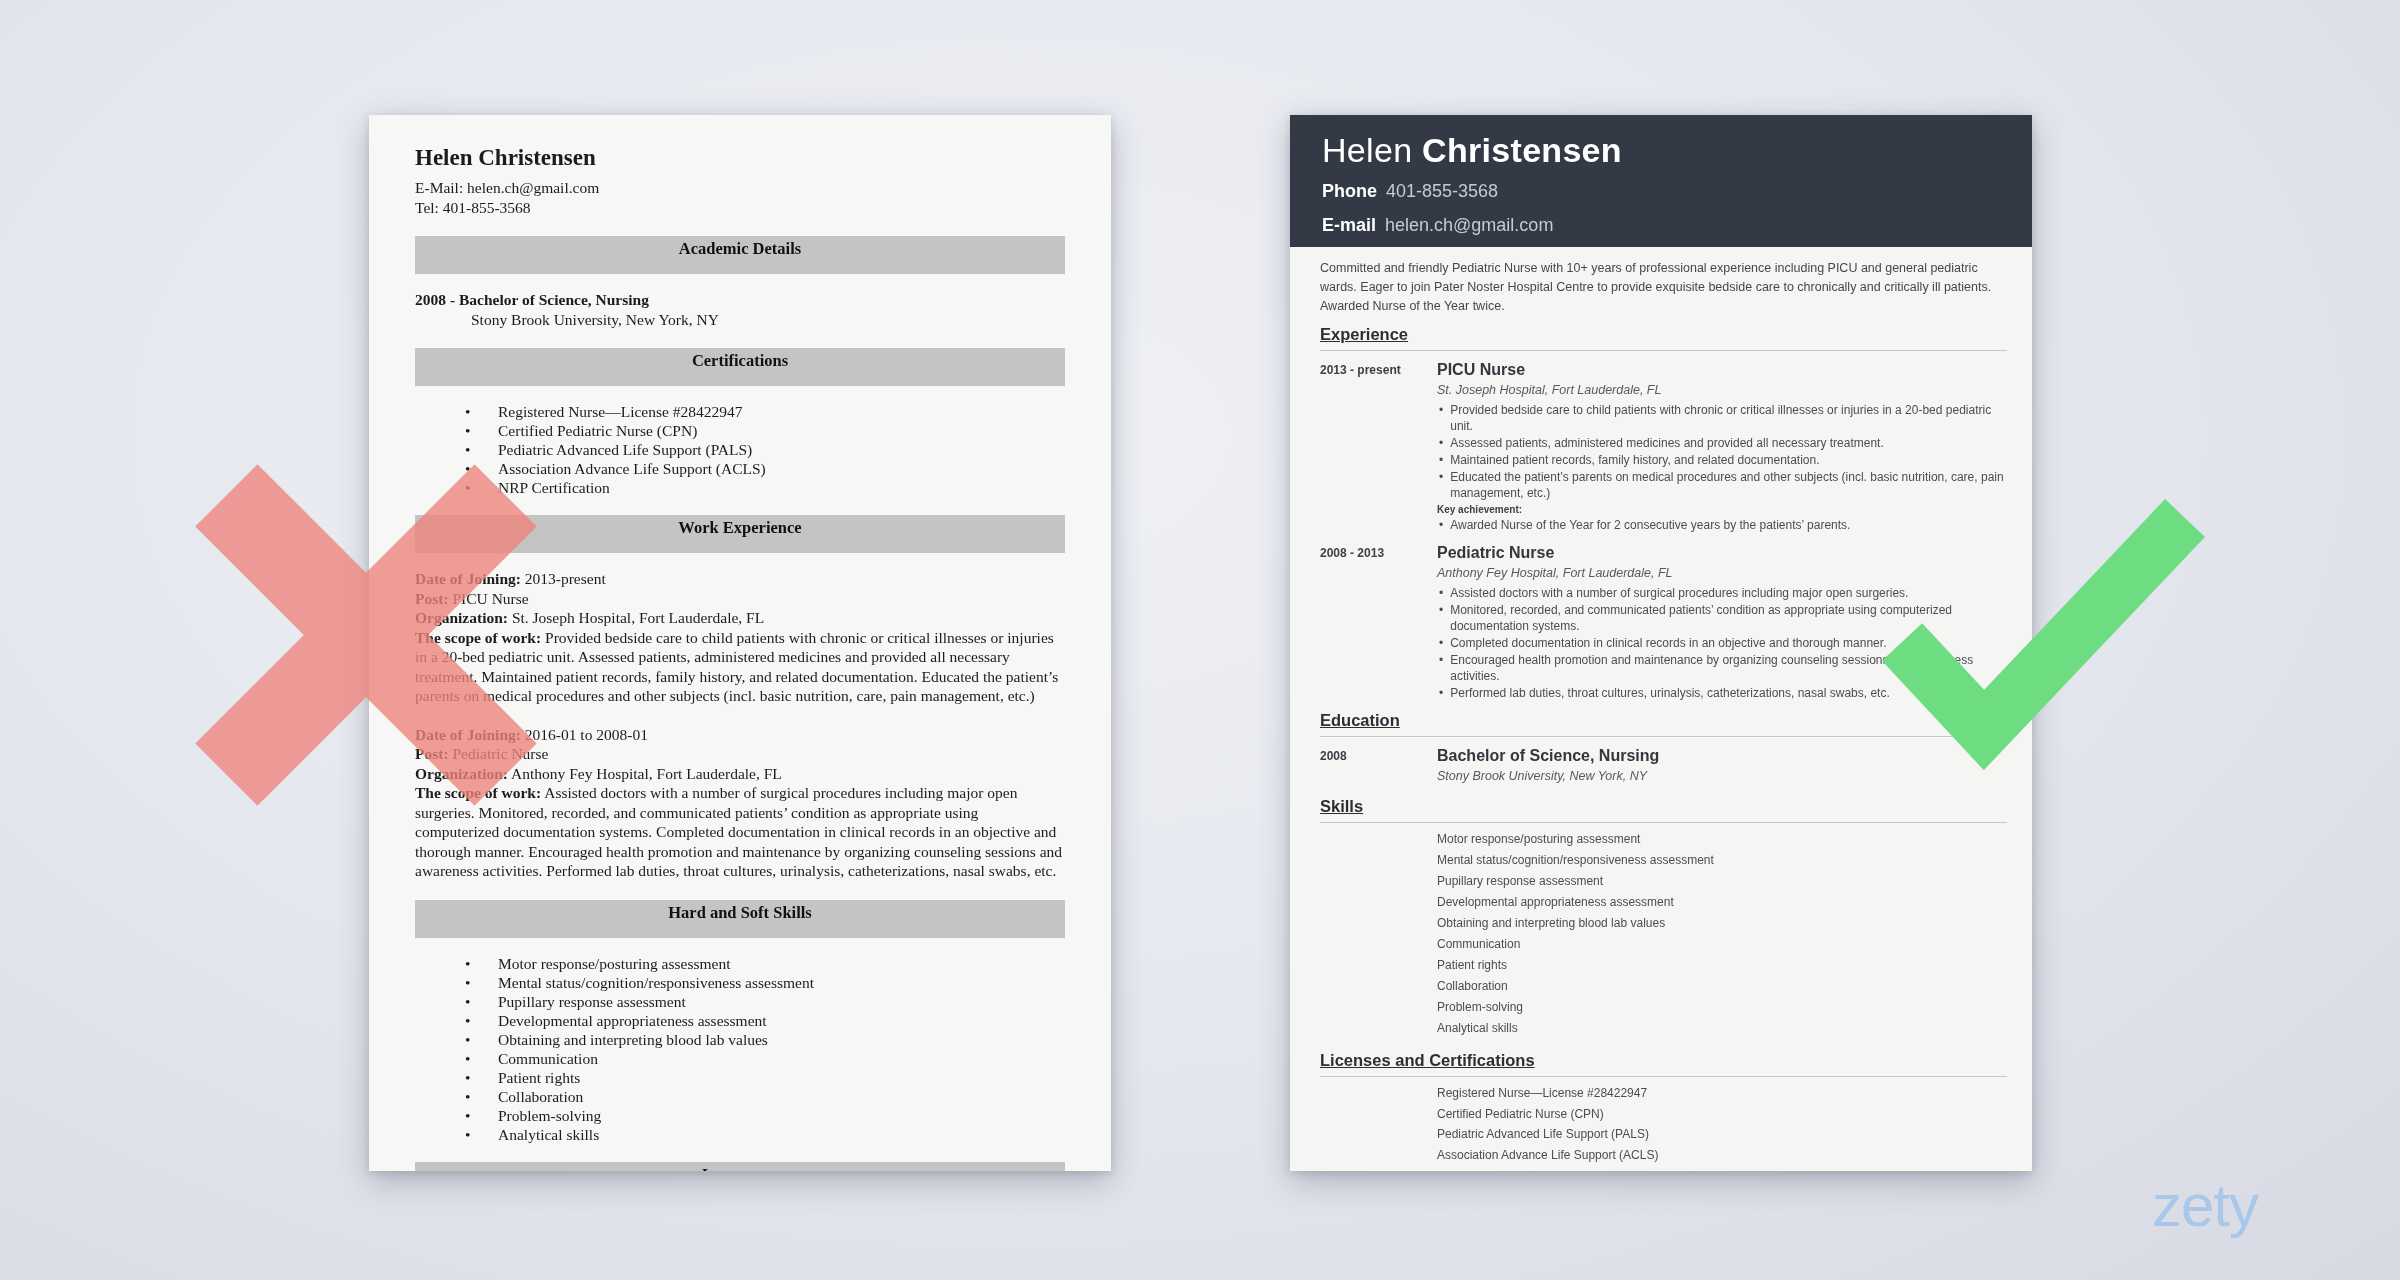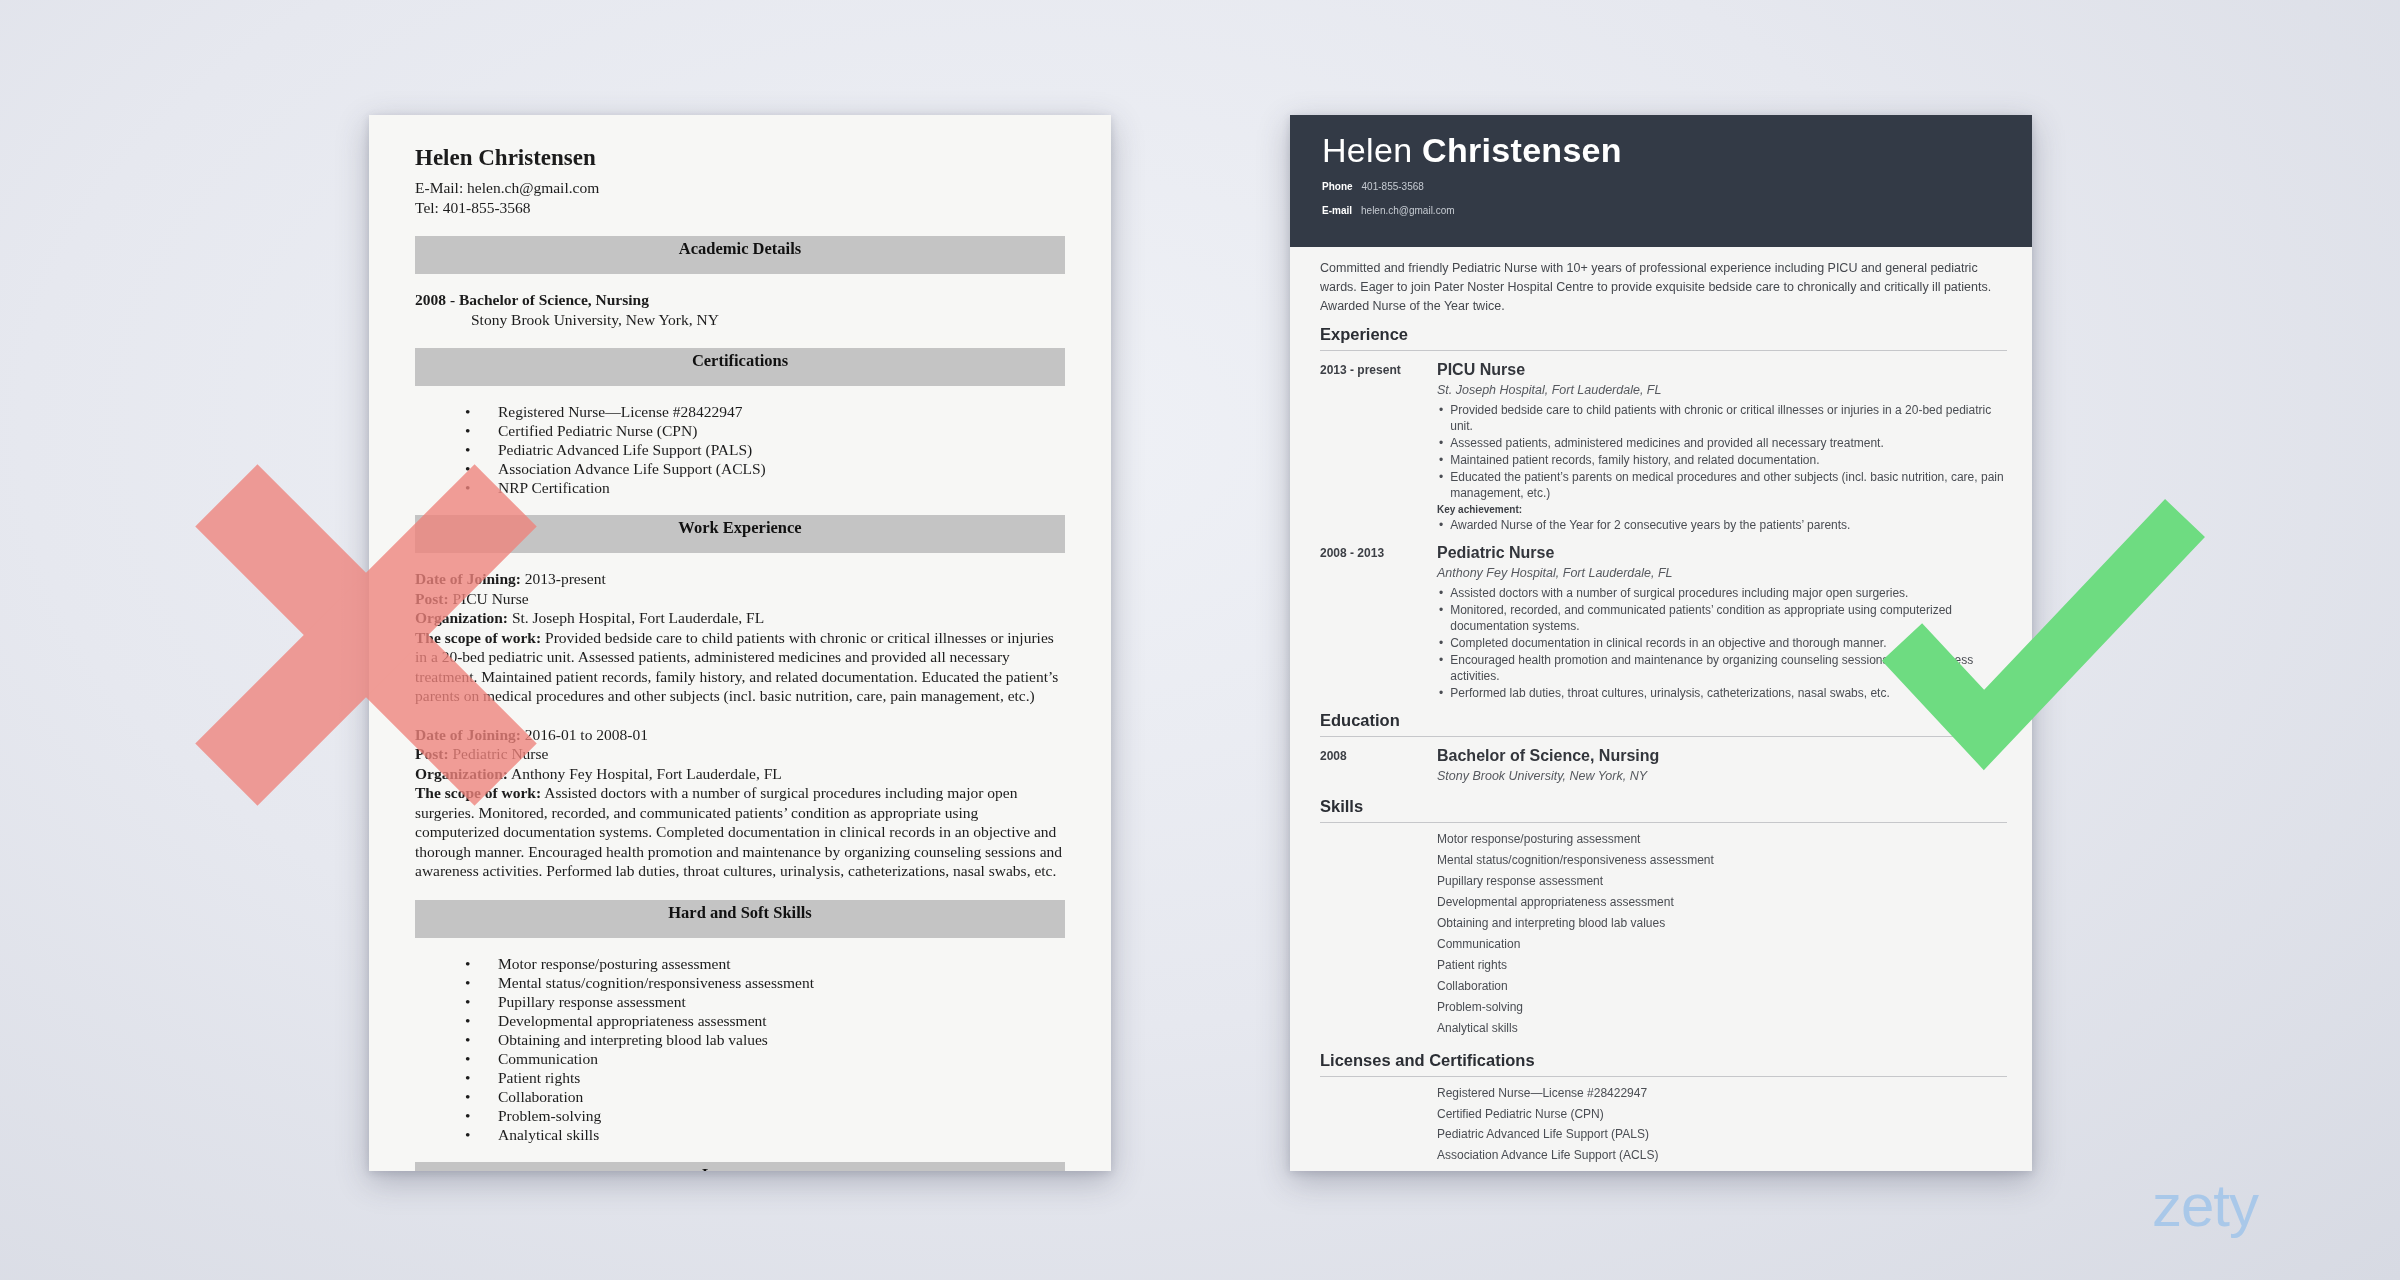--- a/index.html
+++ b/index.html
@@ -23,27 +23,27 @@
   .pp-list li{display:flex;font-size:15.5px;line-height:19px;}
   .pp-list li::before{content:"\2022";width:33px;flex:0 0 33px;}
   .pp-para{font-size:15.5px;line-height:19.5px;margin:0 0 19px;}
   .pp-line{display:block;}
   .pp-para b{font-weight:bold;}
   
   .sp-header{background:#333a46;height:132px;box-sizing:border-box;padding:17px 30px 0 32px;color:#fff;}
   .sp-name{font-size:34px;font-weight:300;letter-spacing:.3px;line-height:36px;}
   .sp-name b{font-weight:bold;}
   .sp-cred{font-size:19px;font-weight:300;color:#e7eaee;margin-top:5px;}
-  .sp-kv{font-size:10px;color:#c6cbd2;margin-top:13px;}
+  .sp-kv{font-size:18px;color:#c6cbd2;margin-top:13px;}
   .sp-kv + .sp-kv{}
   .sp-kv b{color:#fff;font-weight:bold;margin-right:9px;}
   .sp-body{padding:12px 25px 0 30px;}
   .sp-summary{font-size:12.5px;line-height:19px;color:#44474d;}
   .sp-sec{font-size:16.5px;font-weight:bold;color:#2b2e34;border-bottom:1px solid #c6c7ca;
-    padding-bottom:6px;margin:9px 0 9px;}
+    padding-bottom:6px;margin:9px 0 9px;text-decoration:underline;}
   .sp-row{display:grid;grid-template-columns:117px 1fr;margin-bottom:9px;}
   .sp-dates{font-size:12px;font-weight:bold;color:#3c3f45;padding-top:3px;}
   .sp-jtitle{font-size:16px;font-weight:bold;color:#33363c;line-height:19px;}
   .sp-org{font-size:12.5px;font-style:italic;color:#56595f;margin:4px 0 5px;}
   .sp-ul{list-style:none;margin:0;padding:0;}
   .sp-ul li{display:flex;font-size:12px;line-height:16px;color:#4a4d53;margin-bottom:1px;}
   .sp-ul li::before{content:"\2022";margin:0 7px 0 2px;}
   .sp-key{font-size:10px;font-weight:bold;color:#3c3f45;margin:3px 0 2px;}
   .sp-item{font-size:12px;color:#4a4d53;height:21px;}
   .sp-lic .sp-item{height:20.5px;}

